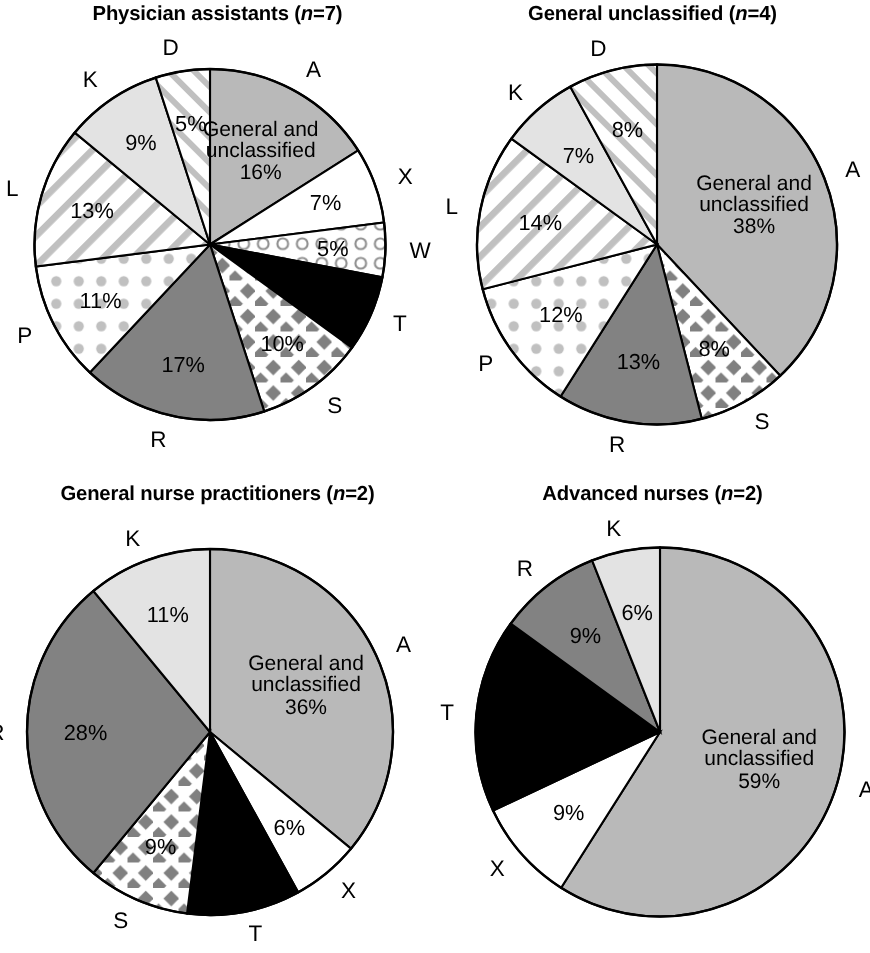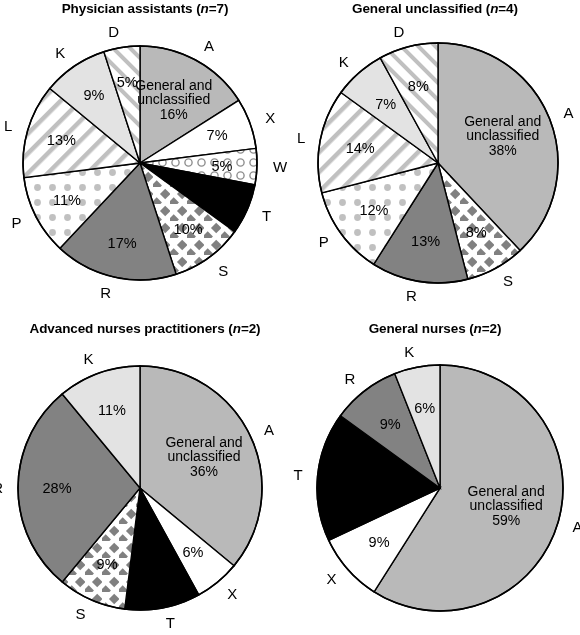--- a/index.html
+++ b/index.html
@@ -147,21 +147,21 @@
           <text x="15.391221151627036" y="142.70352253092716" text-anchor="end" class="cat">L</text>
           <text x="95.62410026636678" y="108.59120328526758" text-anchor="middle" class="pct" fill="#000000">7%</text>
           <text x="58.72289818130703" y="66.73500559988793" text-anchor="end" class="cat">K</text>
           <text x="128.30376093654354" y="91.2882136386124" text-anchor="middle" class="pct" fill="#000000">8%</text>
           <text x="114.42686523274466" y="37.24127324763478" text-anchor="end" class="cat">D</text>
         </svg>
     </div>
   </div>
 
   <div class="cell">
-    <div class="chart-title"><span>Advanced nurses practitioners (</span><span class="nit">n</span><span>=2)</span></div>
+    <div class="chart-title"><span>General nurse practitioners (</span><span class="nit">n</span><span>=2)</span></div>
     <div class="svgwrap">
       <svg id="svg2" width="290" height="315" viewBox="0 0 290 315">
           <defs>
             <pattern id="stripeFc" width="14" height="14" patternUnits="userSpaceOnUse" patternTransform="rotate(-45)">
               <rect width="14" height="14" fill="#ffffff"></rect>
               <rect x="0" y="0" width="14" height="4.5" fill="#c0c0c0"></rect>
             </pattern>
             <pattern id="stripeBc" width="12" height="12" patternUnits="userSpaceOnUse" patternTransform="rotate(45)">
               <rect width="12" height="12" fill="#ffffff"></rect>
               <rect x="0" y="0" width="12" height="4" fill="#c0c0c0"></rect>
@@ -199,21 +199,21 @@
           <text x="85.59073898303511" y="298.7323837187054" text-anchor="end" class="cat">S</text>
           <text x="57.03999999999999" y="173" text-anchor="middle" class="pct" fill="#ffffff">28%</text>
           <text x="3" y="173.00000000000003" text-anchor="end" class="cat">R</text>
           <text x="111.89830213645055" y="94.94453140755748" text-anchor="middle" class="pct" fill="#000000">11%</text>
           <text x="93.59290492639497" y="44.09933465327117" text-anchor="end" class="cat">K</text>
         </svg>
     </div>
   </div>
 
   <div class="cell">
-    <div class="chart-title"><span>General nurses (</span><span class="nit">n</span><span>=2)</span></div>
+    <div class="chart-title"><span>Advanced nurses (</span><span class="nit">n</span><span>=2)</span></div>
     <div class="svgwrap">
       <svg id="svg3" width="290" height="315" viewBox="0 0 290 315">
           <defs>
             <pattern id="stripeFd" width="14" height="14" patternUnits="userSpaceOnUse" patternTransform="rotate(-45)">
               <rect width="14" height="14" fill="#ffffff"></rect>
               <rect x="0" y="0" width="14" height="4.5" fill="#c0c0c0"></rect>
             </pattern>
             <pattern id="stripeBd" width="12" height="12" patternUnits="userSpaceOnUse" patternTransform="rotate(45)">
               <rect width="12" height="12" fill="#ffffff"></rect>
               <rect x="0" y="0" width="12" height="4" fill="#c0c0c0"></rect>

